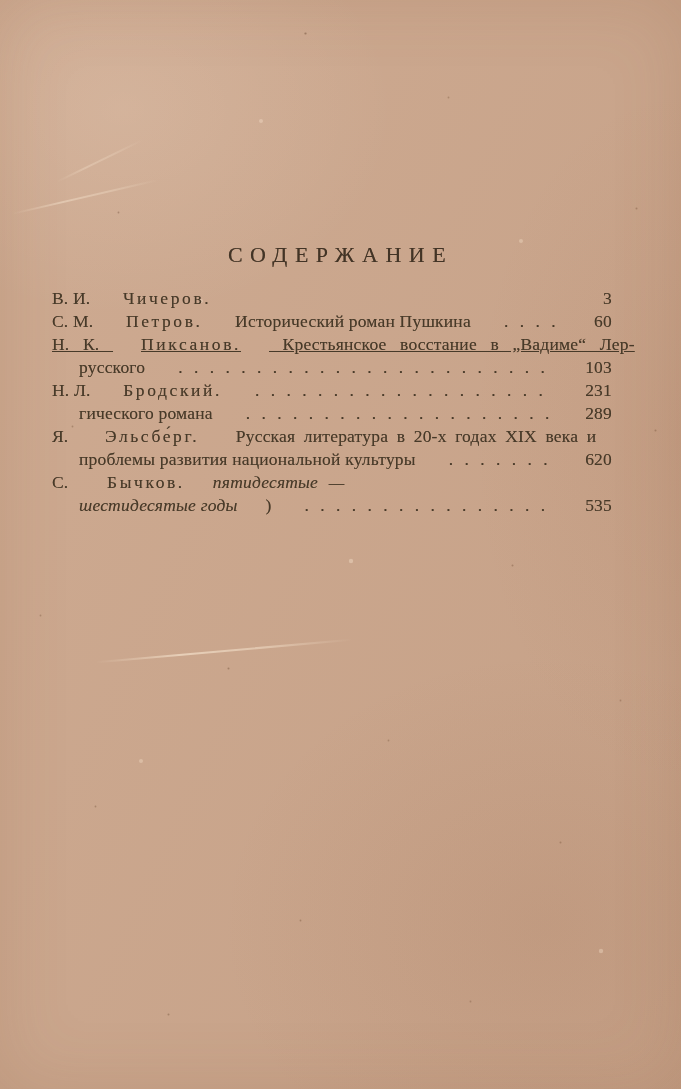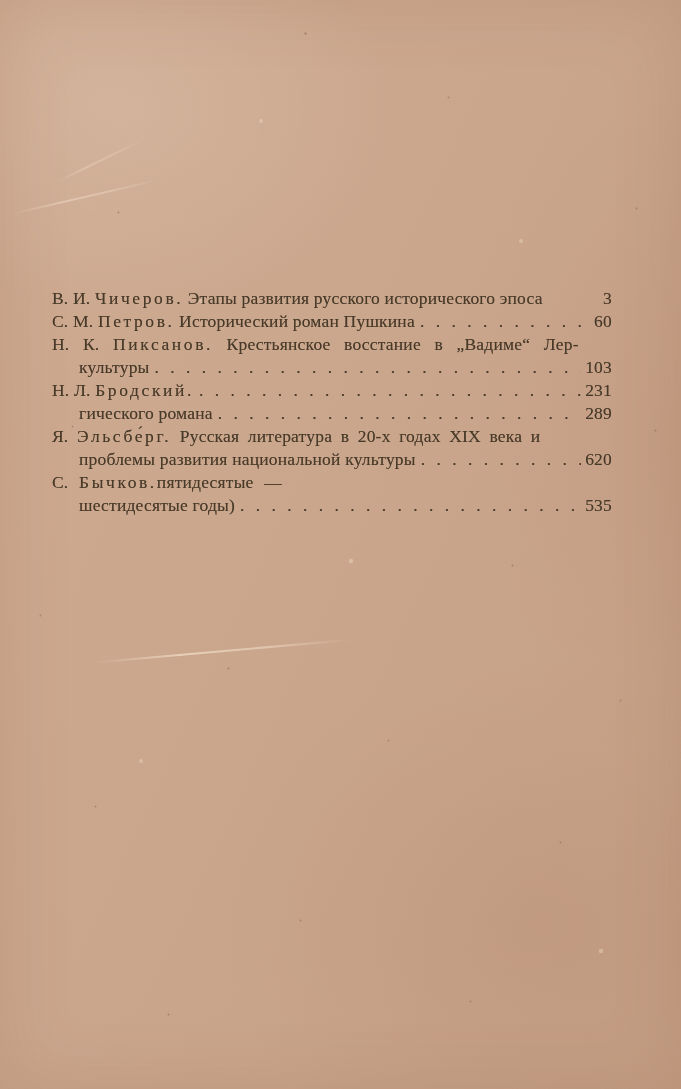--- a/index.html
+++ b/index.html
@@ -31,36 +31,36 @@
   .toc {
     position: absolute;
     left: 52px; top: 287px;
     width: 560px;
     font-size: 17.5px;
     line-height: 23px;
     color: #473a29;
     letter-spacing: 0.2px;
     text-shadow: 0 0 0.5px rgba(62,42,24,0.45);
   }
-  .row { display: flex; align-items: baseline; }
+  .row { display: flex; align-items: baseline; gap: 28px; }
   .row > span { white-space: pre; }
   .indent { padding-left: 27px; }
   .surname { letter-spacing: 2.6px; text-align: center; }
-  .it { }
+  .it { font-style: italic; }
   .spacer { flex: 1; }
   .leader {
     flex: 1;
     overflow: hidden;
     white-space: pre;
     word-spacing: 7px;
     padding-left: 5px;
     letter-spacing: 0;
   }
   .pagenum { padding-left: 4px; white-space: pre; }
-  .ws9 { word-spacing: 9px; }
+  .ws9 { word-spacing: 9px; text-decoration: underline; }
   .ws4 { word-spacing: 4px; }
   .ws6 { word-spacing: 6px; }
   .speckles {
     position: absolute; top: 0; left: 0;
     width: 1px; height: 1px; border-radius: 50%;
     box-shadow:
       305px 33px 0 0.6px rgba(88,56,34,0.40),
       118px 212px 0 0.4px rgba(88,56,34,0.32),
       448px 97px 0 0.4px rgba(88,56,34,0.28),
       636px 208px 0 0.5px rgba(88,56,34,0.30),
@@ -102,47 +102,47 @@
 <body>
 
 <div class="page">
 
   <div class="speckles"></div>
   <div class="flecks"></div>
   <div class="scratch scratch-1"></div>
   <div class="scratch scratch-2"></div>
   <div class="scratch scratch-3"></div>
 
+  <div class="title">СОДЕРЖАНИЕ</div>
 
   <div class="toc">
 
     <div class="row">
       <span class="initials">В. И. </span>
       <span class="surname">Чичеров.</span>
-      <span class="text"> Этапы развития русского исторического эпоса</span>
       <span class="spacer"></span>
       <span class="pagenum">3</span>
     </div>
 
     <div class="row">
       <span class="initials">С. М. </span>
       <span class="surname">Петров.</span>
       <span class="text"> Исторический роман Пушкина</span>
       <span class="leader">. . . . . . . . . . . . . . . . . . . . . . . . . . . . . . . . . . . . . . . .</span>
       <span class="pagenum">60</span>
     </div>
 
     <div class="row ws9">
       <span class="initials">Н. К. </span>
       <span class="surname">Пиксанов.</span>
       <span class="text"> Крестьянское восстание в „Вадиме“ Лер-</span>
     </div>
 
     <div class="row indent">
-      <span class="text">культуры</span>
+      <span class="text">русского</span>
       <span class="leader">. . . . . . . . . . . . . . . . . . . . . . . . . . . . . . . . . . . . . . . .</span>
       <span class="pagenum">103</span>
     </div>
 
     <div class="row">
       <span class="initials">Н. Л. </span>
       <span class="surname">Бродский.</span>
       <span class="leader">. . . . . . . . . . . . . . . . . . . . . . . . . . . . . . . . . . . . . . . .</span>
       <span class="pagenum">231</span>
     </div>

